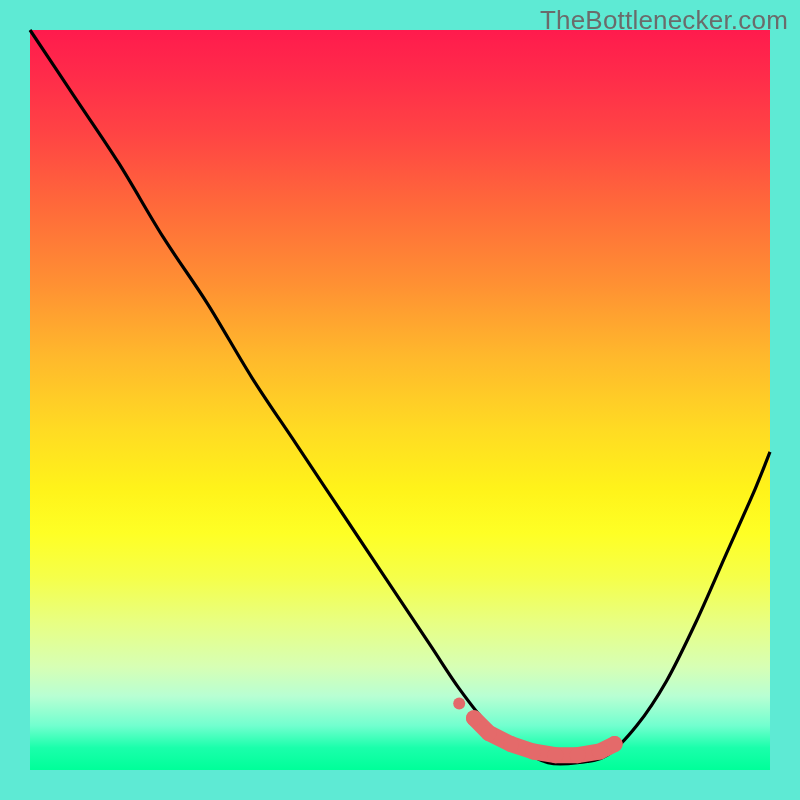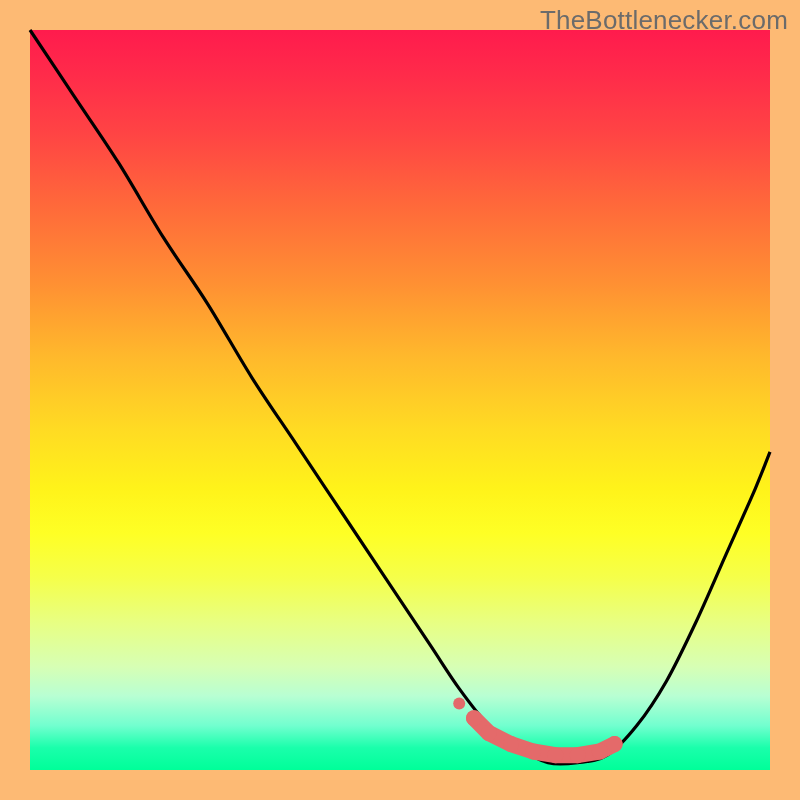--- a/index.html
+++ b/index.html
@@ -1,21 +1,21 @@
 <!DOCTYPE html>
 <html><head>
 <meta charset="utf-8">
 <style>
   * { margin: 0; padding: 0; box-sizing: border-box; }
   html, body { width: 800px; height: 800px; overflow: hidden; background: #000; }
   .frame {
     position: relative;
     width: 800px;
     height: 800px;
-    background: #fdba74;
+    background: #5eead4;
   }
   .watermark {
     position: absolute;
     top: 5px;
     right: 12px;
     font-family: Arial, Helvetica, sans-serif;
     font-size: 26px;
     font-weight: 500;
     color: #6b6b6b;
     letter-spacing: 0.2px;

